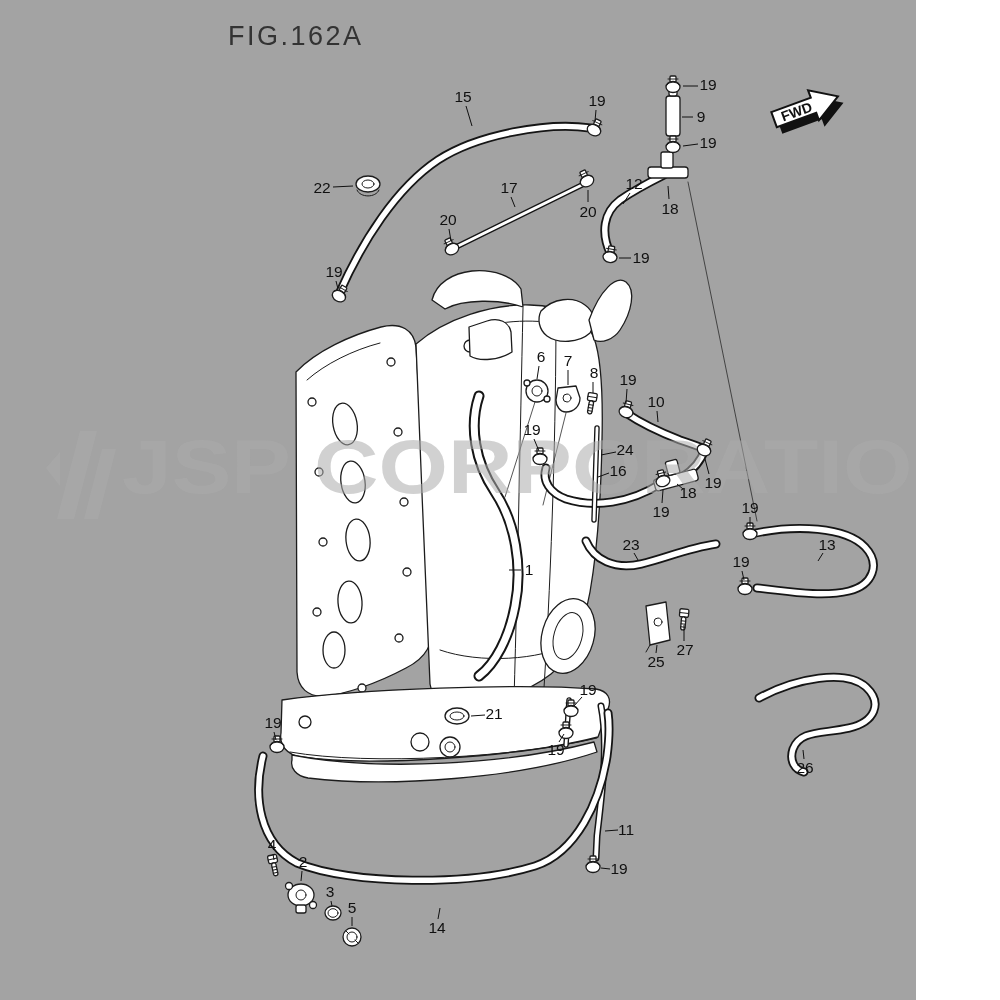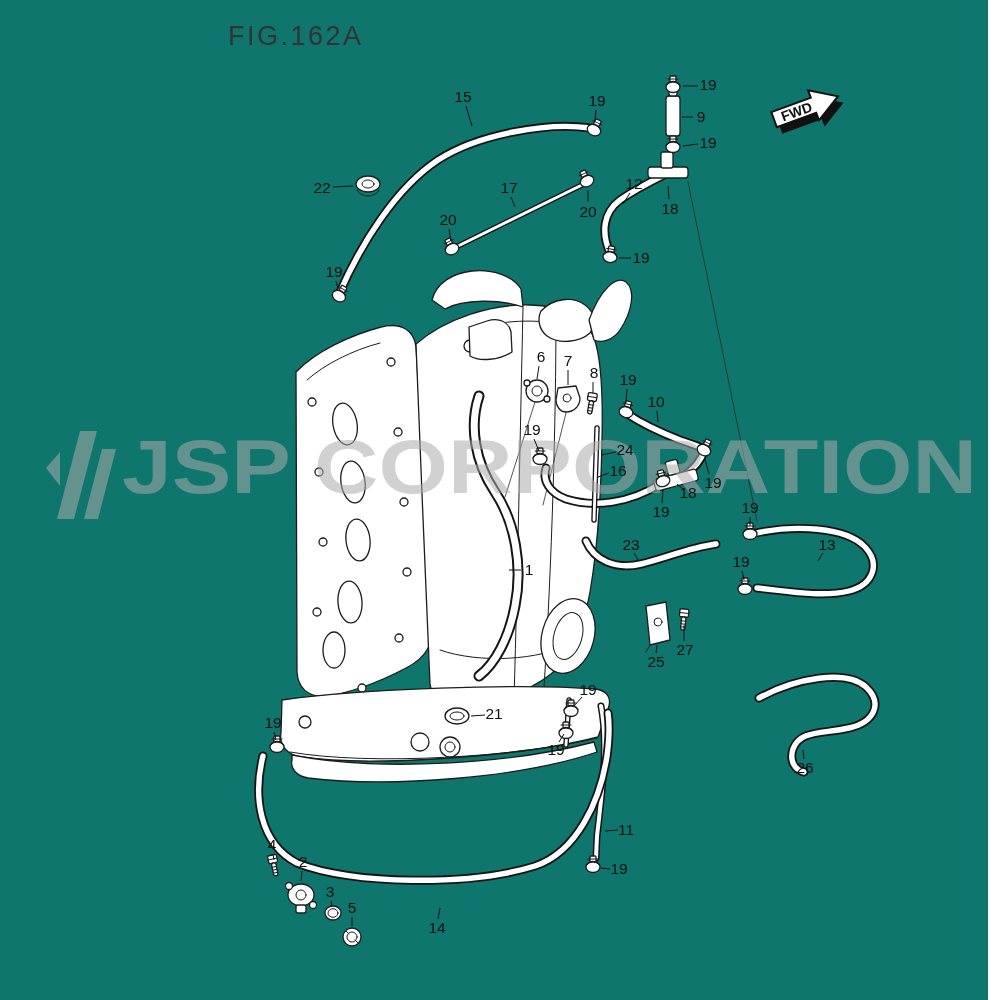--- a/index.html
+++ b/index.html
@@ -1,16 +1,16 @@
 <!DOCTYPE html>
 <html><head>
 <meta charset="utf-8">
 <style>
   html,body{margin:0;padding:0;background:#fff;}
-  .page{width:988px;height:1000px;background:#0f766e;position:relative;overflow:hidden;}
+  .page{width:916px;height:1000px;background:#a3a3a3;position:relative;overflow:hidden;}
   svg{display:block;}
   .eng{fill:#ffffff;stroke:#1c1c1c;stroke-width:1.3;stroke-linejoin:round;stroke-linecap:round;}
   .thin{fill:none;stroke:#1c1c1c;stroke-width:1;stroke-linecap:round;}
   .xthin{fill:none;stroke:#2a2a2a;stroke-width:.8;stroke-linecap:round;}
   .hoseO{fill:none;stroke:#151515;stroke-width:9;stroke-linecap:round;}
   .hoseI{fill:none;stroke:#ffffff;stroke-width:5.4;stroke-linecap:round;}
   .medO{fill:none;stroke:#151515;stroke-width:7;stroke-linecap:round;}
   .medI{fill:none;stroke:#ffffff;stroke-width:4;stroke-linecap:round;}
   .tubeO{fill:none;stroke:#151515;stroke-width:5.5;stroke-linecap:round;}
   .tubeI{fill:none;stroke:#ffffff;stroke-width:2.8;stroke-linecap:round;}

